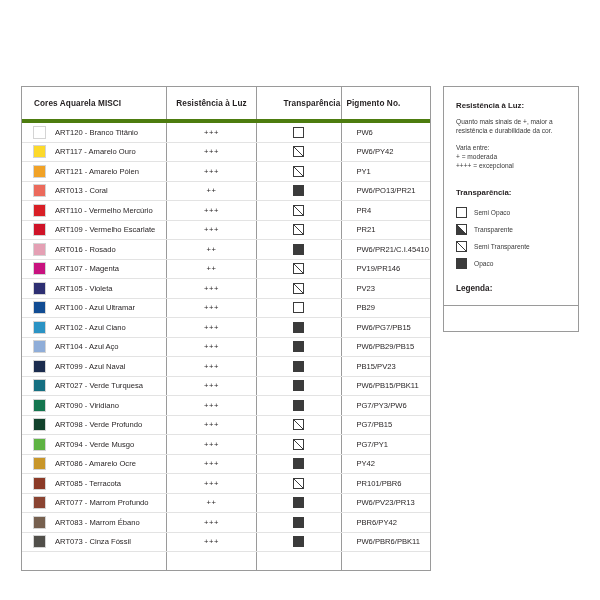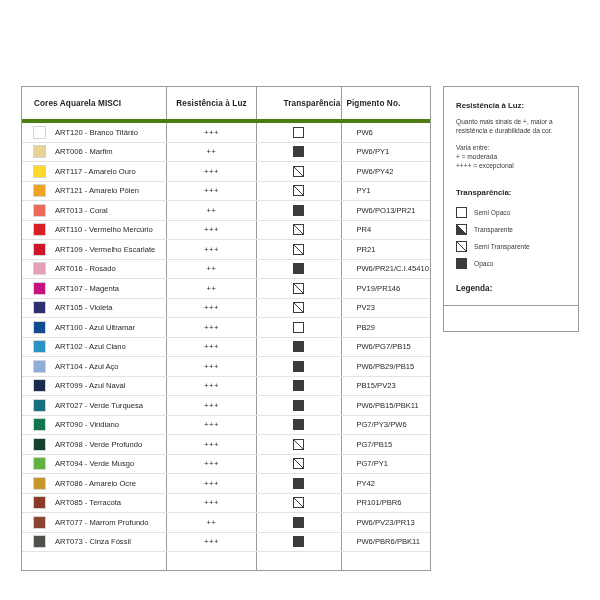--- a/index.html
+++ b/index.html
@@ -138,31 +138,20 @@
                 <span class="name-txt">ART120 - Branco Titânio</span>
               </div>
             </td>
             <td class="c-res">+++</td>
             <td class="c-tra"><span class="tsym semiopaco"></span></td>
             <td class="c-pig">PW6</td>
           </tr>
           <tr>
             <td class="c-name">
               <div class="name-wrap">
-                <span class="swatch" style="background: rgb(231, 211, 150);"></span>
-                <span class="name-txt">ART006 - Marfim</span>
-              </div>
-            </td>
-            <td class="c-res">++</td>
-            <td class="c-tra"><span class="tsym opaco"></span></td>
-            <td class="c-pig">PW6/PY1</td>
-          </tr>
-          <tr>
-            <td class="c-name">
-              <div class="name-wrap">
                 <span class="swatch" style="background: rgb(252, 217, 43);"></span>
                 <span class="name-txt">ART117 - Amarelo Ouro</span>
               </div>
             </td>
             <td class="c-res">+++</td>
             <td class="c-tra"><span class="tsym semitrans"></span></td>
             <td class="c-pig">PW6/PY42</td>
           </tr>
           <tr>
             <td class="c-name">
@@ -354,20 +343,31 @@
           <tr>
             <td class="c-name">
               <div class="name-wrap">
                 <span class="swatch" style="background: rgb(138, 68, 50);"></span>
                 <span class="name-txt">ART077 - Marrom Profundo</span>
               </div>
             </td>
             <td class="c-res">++</td>
             <td class="c-tra"><span class="tsym opaco"></span></td>
             <td class="c-pig">PW6/PV23/PR13</td>
+          </tr>
+          <tr>
+            <td class="c-name">
+              <div class="name-wrap">
+                <span class="swatch" style="background: rgb(118, 96, 79);"></span>
+                <span class="name-txt">ART083 - Marrom Ébano</span>
+              </div>
+            </td>
+            <td class="c-res">+++</td>
+            <td class="c-tra"><span class="tsym opaco"></span></td>
+            <td class="c-pig">PBR6/PY42</td>
           </tr>
           <tr>
             <td class="c-name">
               <div class="name-wrap">
                 <span class="swatch" style="background: rgb(81, 79, 74);"></span>
                 <span class="name-txt">ART073 - Cinza Fóssil</span>
               </div>
             </td>
             <td class="c-res">+++</td>
             <td class="c-tra"><span class="tsym opaco"></span></td>

